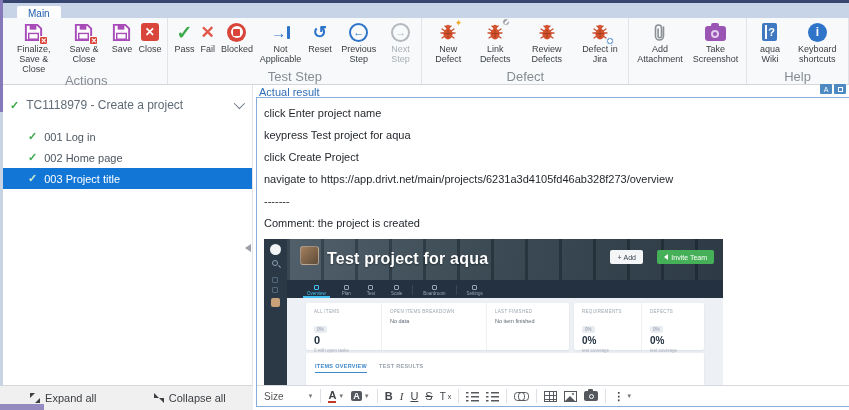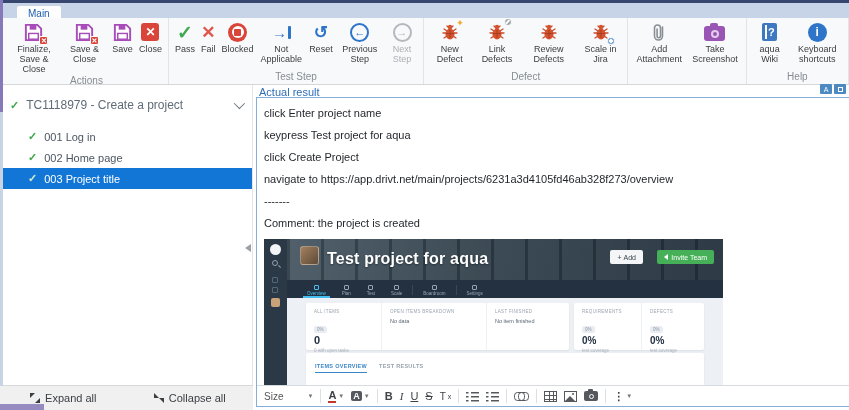--- a/index.html
+++ b/index.html
@@ -17,21 +17,21 @@
   .tab-main { position:absolute; left:17px; top:3px; height:15px; padding:0 11px; background:#fdfdfd; color:#1e5fb0; font-size:10px; display:flex; align-items:center; border-radius:2px 2px 0 0; }
 
   
   .ribbon { position:absolute; left:0; top:18px; right:0; height:67px; background:#f8f9fa; border-bottom:1px solid #d4d7da; display:flex; padding-left:5px; }
   .rgroup { display:flex; flex-direction:column; border-right:1px solid #e0e3e7; padding:3px 3px 0; }
   .rbtns { flex:1; display:flex; align-items:flex-start; }
   .rbtn { display:flex; flex-direction:column; align-items:center; padding:0 3px; cursor:default; }
   .ricon { position:relative; height:22px; display:flex; align-items:center; justify-content:center; margin-bottom:1px; }
   .rlabel { font-size:9px; line-height:10px; color:#3a3e42; text-align:center; max-width:58px; }
   .rbtn.disabled .rlabel { color:#aab0b6; }
-  .rgroup-label { font-size:10px; color:#868c93; text-align:center; height:14px; line-height:13px; }
+  .rgroup-label { font-size:13px; color:#868c93; text-align:center; height:14px; line-height:13px; }
 
   
   .glyph-check { font-size:19px; font-weight:bold; color:#3fa94f; }
   .glyph-x { font-size:17px; font-weight:bold; color:#e2574c; }
   .ic-close { width:18px; height:18px; background:#d9453a; border-radius:3px; color:#fff; font-size:12px; font-weight:bold; display:flex; align-items:center; justify-content:center; }
   .ic-blocked { width:19px; height:19px; border-radius:50%; background:#d9453a; display:flex; align-items:center; justify-content:center; }
   .ic-blocked .inner { width:12px; height:12px; border-radius:50%; background:#fff; display:flex; align-items:center; justify-content:center; }
   .ic-blocked .sq { width:7px; height:7px; background:#d9453a; border-radius:1px; }
   .ic-na { display:flex; align-items:center; color:#2e74c9; }
   .ic-na .arr { font-size:15px; font-weight:bold; line-height:1; }
@@ -348,21 +348,21 @@
                   <path d="M16 16 L13 14"></path>
                   <path d="M7 4 L9 6"></path>
                   <path d="M13 4 L11 6"></path>
                 </g>
                 <circle cx="10" cy="5" r="2.2" fill="#d4532e"></circle>
                 <ellipse cx="10" cy="12" rx="4.6" ry="5.4" fill="#d4532e"></ellipse>
                 <path d="M10 8 v8 M6.2 11.5 h7.6" stroke="#a83c1e" stroke-width="1"></path>
               </svg>
             <span class="badge badge-jira"></span>
           </span>
-          <span class="rlabel">Scale in Jira</span>
+          <span class="rlabel">Defect in Jira</span>
         </div>
       </div>
       <div class="rgroup-label">Defect</div>
     </div>
 
     <div class="rgroup">
       <div class="rbtns">
         <div class="rbtn">
           <span class="ricon">
             <svg width="18" height="21" viewBox="0 0 18 21">

